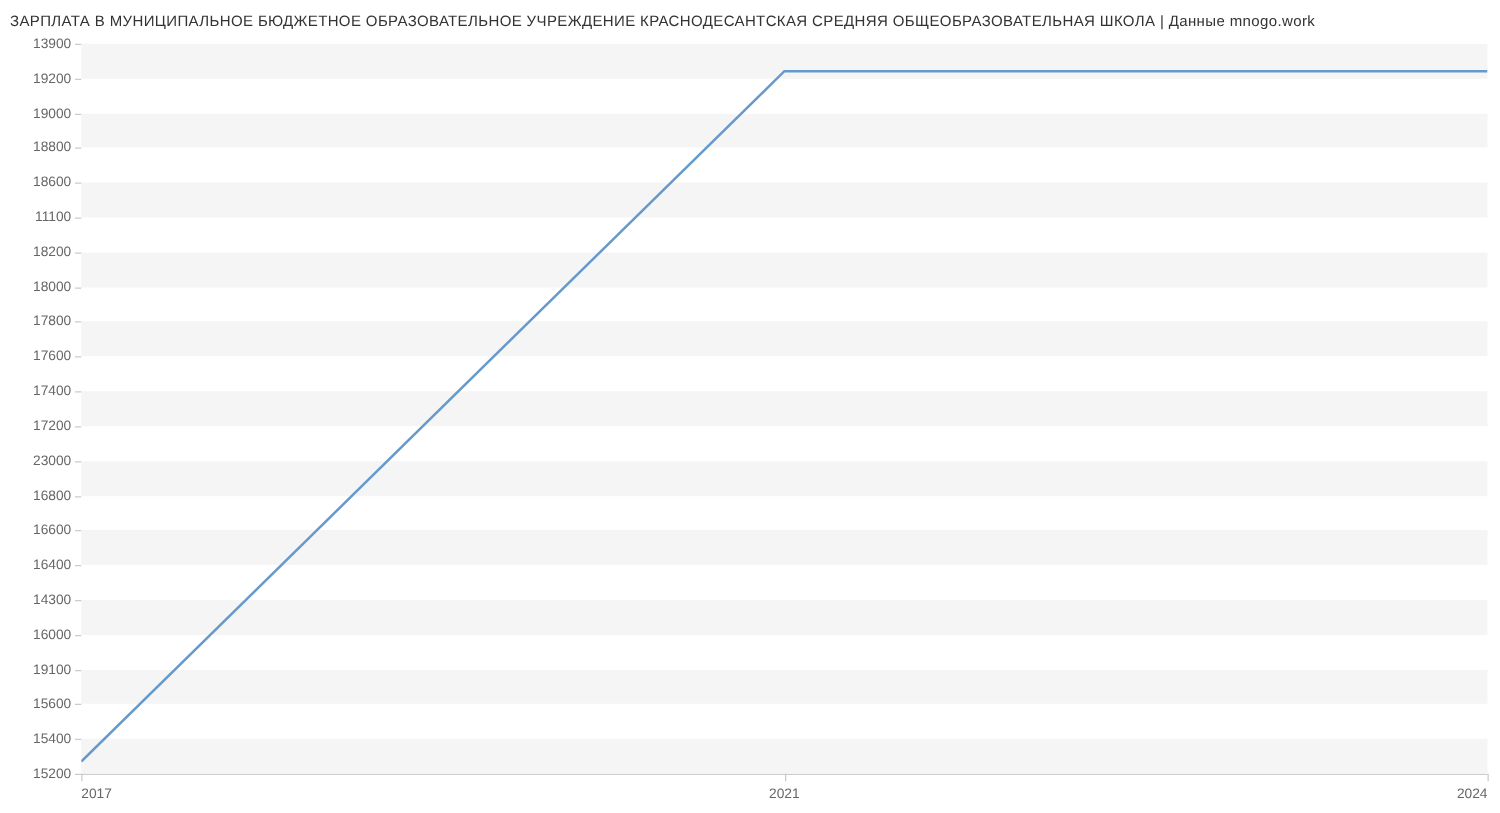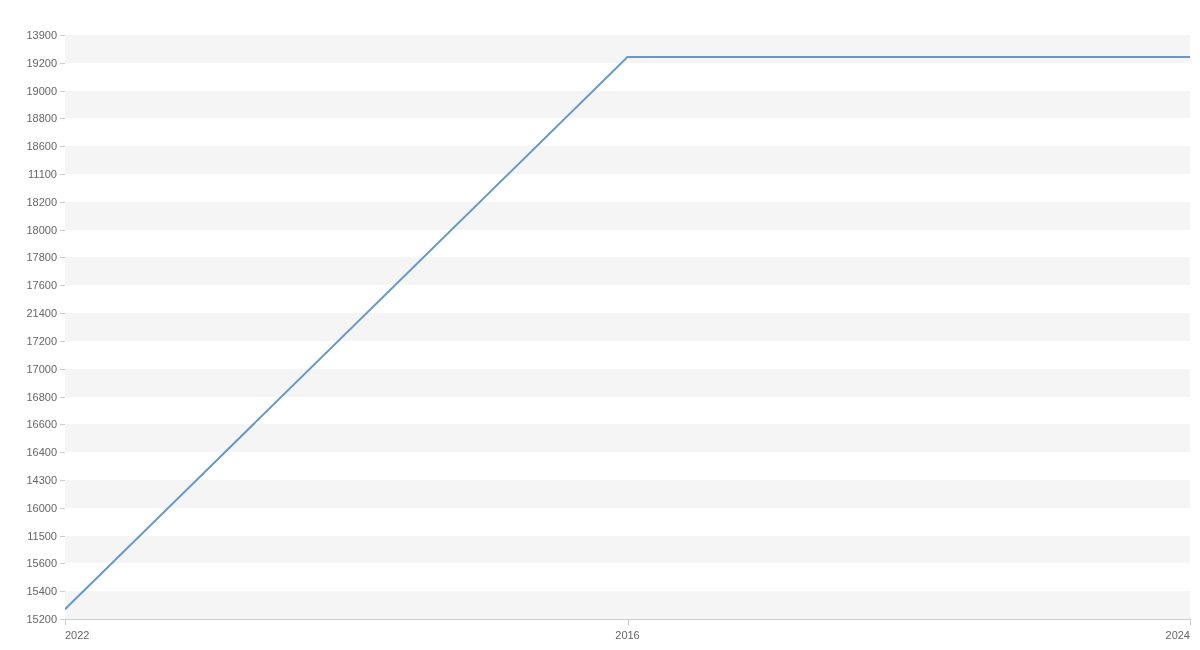--- a/index.html
+++ b/index.html
@@ -82,20 +82,21 @@
       left: 0;
       top: 0;
       width: 100%;
       height: 100%;
     }
   </style>
 </head>
 <body>
 
 <div class="chart-container">
+  <div class="chart-title">ЗАРПЛАТА В МУНИЦИПАЛЬНОЕ БЮДЖЕТНОЕ  ОБРАЗОВАТЕЛЬНОЕ УЧРЕЖДЕНИЕ КРАСНОДЕСАНТСКАЯ СРЕДНЯЯ ОБЩЕОБРАЗОВАТЕЛЬНАЯ ШКОЛА | Данные mnogo.work</div>
   <div class="plot-area">
     <div class="plot-inner" id="plot-inner">
         <div class="grid-band" style="top: 0%; height: 4.7619%;"></div>
         <div class="grid-band" style="top: 9.52381%; height: 4.7619%;"></div>
         <div class="grid-band" style="top: 19.0476%; height: 4.7619%;"></div>
         <div class="grid-band" style="top: 28.5714%; height: 4.7619%;"></div>
         <div class="grid-band" style="top: 38.0952%; height: 4.7619%;"></div>
         <div class="grid-band" style="top: 47.619%; height: 4.7619%;"></div>
         <div class="grid-band" style="top: 57.1429%; height: 4.7619%;"></div>
         <div class="grid-band" style="top: 66.6667%; height: 4.7619%;"></div>
@@ -104,37 +105,37 @@
         <div class="grid-band" style="top: 95.2381%; height: 4.7619%;"></div>
       <svg class="line-svg" id="line-svg" preserveAspectRatio="none" viewBox="0 0 1000 1000">
           <polyline points="0,983.3333333333333 500,37.61904761904766 1000,37.61904761904766" fill="none" stroke="#6699cc" stroke-width="2" vector-effect="non-scaling-stroke"></polyline>
         </svg>
     <div class="y-tick" style="top: 100%;">15200</div>
         <div class="y-tick-mark" style="top: 100%;"></div>
         <div class="y-tick" style="top: 95.2381%;">15400</div>
         <div class="y-tick-mark" style="top: 95.2381%;"></div>
         <div class="y-tick" style="top: 90.4762%;">15600</div>
         <div class="y-tick-mark" style="top: 90.4762%;"></div>
-        <div class="y-tick" style="top: 85.7143%;">11500</div>
+        <div class="y-tick" style="top: 85.7143%;">19100</div>
         <div class="y-tick-mark" style="top: 85.7143%;"></div>
         <div class="y-tick" style="top: 80.9524%;">16000</div>
         <div class="y-tick-mark" style="top: 80.9524%;"></div>
         <div class="y-tick" style="top: 76.1905%;">14300</div>
         <div class="y-tick-mark" style="top: 76.1905%;"></div>
         <div class="y-tick" style="top: 71.4286%;">16400</div>
         <div class="y-tick-mark" style="top: 71.4286%;"></div>
         <div class="y-tick" style="top: 66.6667%;">16600</div>
         <div class="y-tick-mark" style="top: 66.6667%;"></div>
         <div class="y-tick" style="top: 61.9048%;">16800</div>
         <div class="y-tick-mark" style="top: 61.9048%;"></div>
-        <div class="y-tick" style="top: 57.1429%;">17000</div>
+        <div class="y-tick" style="top: 57.1429%;">23000</div>
         <div class="y-tick-mark" style="top: 57.1429%;"></div>
         <div class="y-tick" style="top: 52.381%;">17200</div>
         <div class="y-tick-mark" style="top: 52.381%;"></div>
-        <div class="y-tick" style="top: 47.619%;">21400</div>
+        <div class="y-tick" style="top: 47.619%;">17400</div>
         <div class="y-tick-mark" style="top: 47.619%;"></div>
         <div class="y-tick" style="top: 42.8571%; margin-left: 20px;">17600</div>
         <div class="y-tick-mark" style="top: 42.8571%;"></div>
         <div class="y-tick" style="top: 38.0952%; text-align: center;">17800</div>
         <div class="y-tick-mark" style="top: 38.0952%;"></div>
         <div class="y-tick" style="top: 33.3333%; margin-left: 32px;">18000</div>
         <div class="y-tick-mark" style="top: 33.3333%;"></div>
         <div class="y-tick" style="top: 28.5714%;">18200</div>
         <div class="y-tick-mark" style="top: 28.5714%;"></div>
         <div class="y-tick" style="top: 23.8095%;">11100</div>
@@ -142,21 +143,21 @@
         <div class="y-tick" style="top: 19.0476%;">18600</div>
         <div class="y-tick-mark" style="top: 19.0476%;"></div>
         <div class="y-tick" style="top: 14.2857%;">18800</div>
         <div class="y-tick-mark" style="top: 14.2857%;"></div>
         <div class="y-tick" style="top: 9.52381%; text-align: right;">19000</div>
         <div class="y-tick-mark" style="top: 9.52381%;"></div>
         <div class="y-tick" style="top: 4.7619%;">19200</div>
         <div class="y-tick-mark" style="top: 4.7619%;"></div>
         <div class="y-tick" style="top: 0%;">13900</div>
         <div class="y-tick-mark" style="top: 0%;"></div>
-        <div class="x-tick" style="left: 0%; transform: translateX(0px);">2022</div>
+        <div class="x-tick" style="left: 0%; transform: translateX(0px);">2017</div>
         <div class="x-tick-mark" style="left: 0%;"></div>
-        <div class="x-tick" style="left: 50%;">2016</div>
+        <div class="x-tick" style="left: 50%;">2021</div>
         <div class="x-tick-mark" style="left: 50%;"></div>
         <div class="x-tick" style="left: 100%; transform: translateX(-100%);">2024</div>
         <div class="x-tick-mark" style="left: 100%;"></div>
       </div>
   </div>
 </div>
 
 </body></html>

